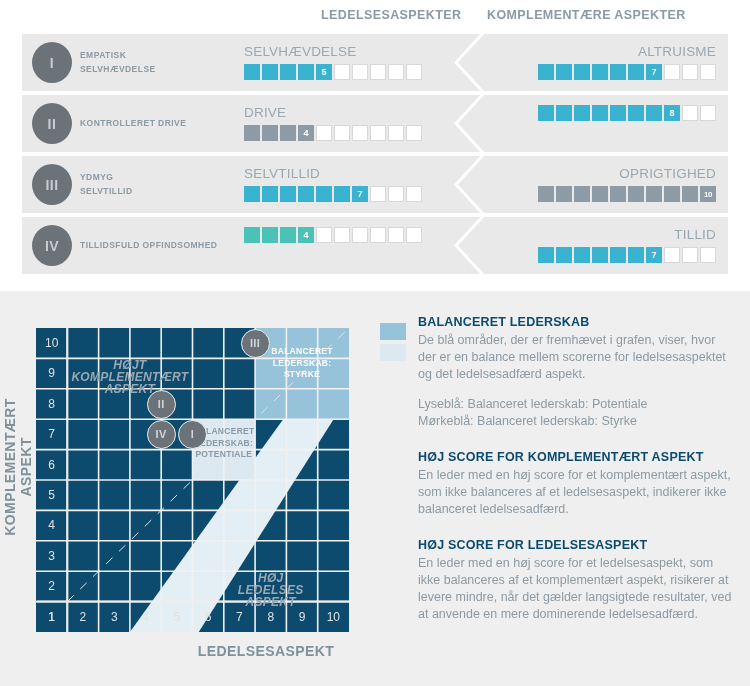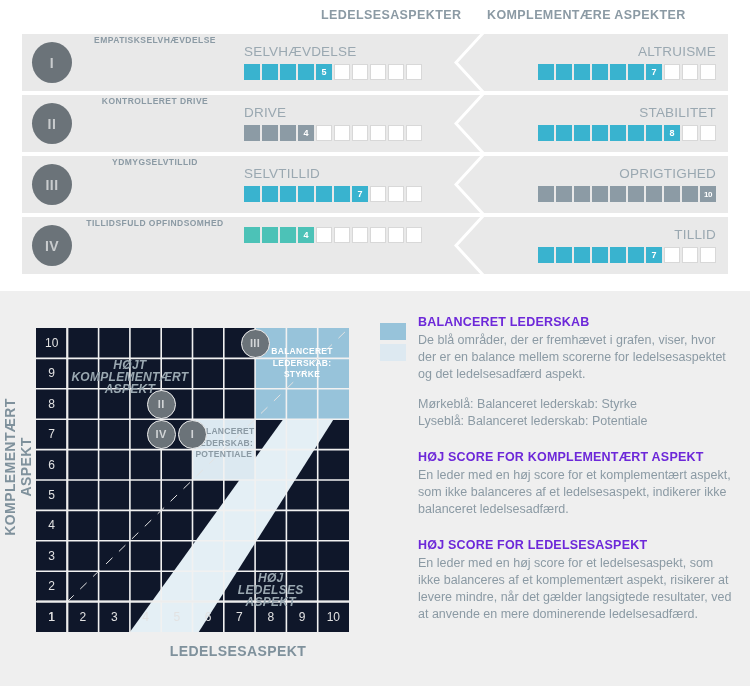--- a/index.html
+++ b/index.html
@@ -41,21 +41,21 @@
   .badge{
     position:absolute;left:32px;top:8px;
     width:40px;height:41px;border-radius:50%;
     background:#6b7379;
     color:#c9ccce;
     font-size:14px;font-weight:bold;letter-spacing:.5px;
     display:flex;align-items:center;justify-content:center;
   }
   .row-name{
     position:absolute;left:80px;top:0;height:57px;width:150px;
-    display:flex;flex-direction:row;justify-content:center;
+    display:flex;flex-direction:column;justify-content:center;
     font-size:8.5px;font-weight:bold;letter-spacing:.45px;
     color:#8b9aa4;line-height:1.55;
   }
   .row-name span{display:block;}
 
   .aspect-block{position:absolute;top:10px;}
   .aspect-block.left{left:244px;width:196px;text-align:left;}
   .aspect-block.right{left:520px;width:196px;text-align:right;}
   .aspect-title{
     font-size:13.5px;color:#9aa8b1;letter-spacing:.2px;
@@ -84,27 +84,27 @@
 
   
   .chart-wrap{position:absolute;left:0;top:0;width:375px;height:395px;}
   .ylabel{
     position:absolute;left:-82px;top:160px;width:200px;
     transform:rotate(-90deg);
     font-size:14px;font-weight:bold;letter-spacing:.4px;
     color:#7f919c;text-align:center;
   }
   .xlabel{
-    position:absolute;left:138px;top:352px;width:200px;
+    position:absolute;left:166px;top:352px;width:200px;
     font-size:14px;font-weight:bold;letter-spacing:.4px;
     color:#7f919c;text-align:center;
   }
   .grid{
     position:absolute;left:36px;top:37px;width:313px;height:304px;
-    background:#0f172a;
+    background:#0c4a6e;
   }
   .zone{position:absolute;}
   .zone.strength{background:#97c3da;}
   .zone.potential{background:#dce9f1;}
   .diag-band{position:absolute;left:0;top:0;width:313px;height:304px;overflow:hidden;}
   .zone-label{
     position:absolute;text-align:center;
     font-size:8.5px;font-weight:bold;letter-spacing:.3px;
     line-height:11.5px;color:#ffffff;
   }
@@ -130,21 +130,21 @@
 
   
   .panel{position:absolute;left:378px;top:24px;width:355px;}
   .swatches{position:absolute;left:0;top:6px;width:30px;}
   .sw{width:30px;height:21px;box-sizing:border-box;border:2px solid #efefef;}
   .sw.dark{background:#97c3da;}
   .sw.light{background:#dde9f1;}
   .panel-body{margin-left:40px;}
   .p-head{
     font-size:12.5px;font-weight:bold;letter-spacing:.2px;
-    color:#6d28d9;margin-bottom:3px;
+    color:#0c4a6e;margin-bottom:3px;
   }
   .p-text{
     font-size:12.5px;color:#8b9aa4;line-height:17px;
   }
   .p-gap{height:13px;}
   .p-gap-lg{height:20px;}
 </style>
 </head>
 <body>
 
@@ -225,21 +225,20 @@
           </div>
           <div class="cell"></div>
           <div class="cell"></div>
           <div class="cell"></div>
           <div class="cell"></div>
           <div class="cell"></div>
           <div class="cell"></div>
         </div>
       </div>
       <div class="aspect-block right">
-        <div class="aspect-title">STABILITET</div>
         <div class="meter">
           <div class="cell filled" style="background: rgb(57, 179, 207);"></div>
           <div class="cell filled" style="background: rgb(57, 179, 207);"></div>
           <div class="cell filled" style="background: rgb(57, 179, 207);"></div>
           <div class="cell filled" style="background: rgb(57, 179, 207);"></div>
           <div class="cell filled" style="background: rgb(57, 179, 207);"></div>
           <div class="cell filled" style="background: rgb(57, 179, 207);"></div>
           <div class="cell filled" style="background: rgb(57, 179, 207);"></div>
           <div class="cell filled" style="background: rgb(57, 179, 207);">
             <div class="val">8</div>
@@ -412,22 +411,22 @@
 
   <div class="panel">
     <div class="swatches">
       <div class="sw dark"></div>
       <div class="sw light"></div>
     </div>
     <div class="panel-body">
       <div class="p-head">BALANCERET LEDERSKAB</div>
       <div class="p-text">De blå områder, der er fremhævet i grafen, viser, hvor der er en balance mellem scorerne for ledelsesaspektet og det ledelsesadfærd aspekt.</div>
       <div class="p-gap"></div>
+      <div class="p-text">Lyseblå: Balanceret lederskab: Potentiale</div>
       <div class="p-text">Mørkeblå: Balanceret lederskab: Styrke</div>
-      <div class="p-text">Lyseblå: Balanceret lederskab: Potentiale</div>
       <div class="p-gap-lg"></div>
       <div class="p-head">HØJ SCORE FOR KOMPLEMENTÆRT ASPEKT</div>
       <div class="p-text">En leder med en høj score for et komplementært aspekt, som ikke balanceres af et ledelsesaspekt, indikerer ikke balanceret ledelsesadfærd.</div>
       <div class="p-gap-lg"></div>
       <div class="p-head">HØJ SCORE FOR LEDELSESASPEKT</div>
       <div class="p-text">En leder med en høj score for et ledelsesaspekt, som ikke balanceres af et komplementært aspekt, risikerer at levere mindre, når det gælder langsigtede resultater, ved at anvende en mere dominerende ledelsesadfærd.</div>
     </div>
   </div>
 
 </div>

